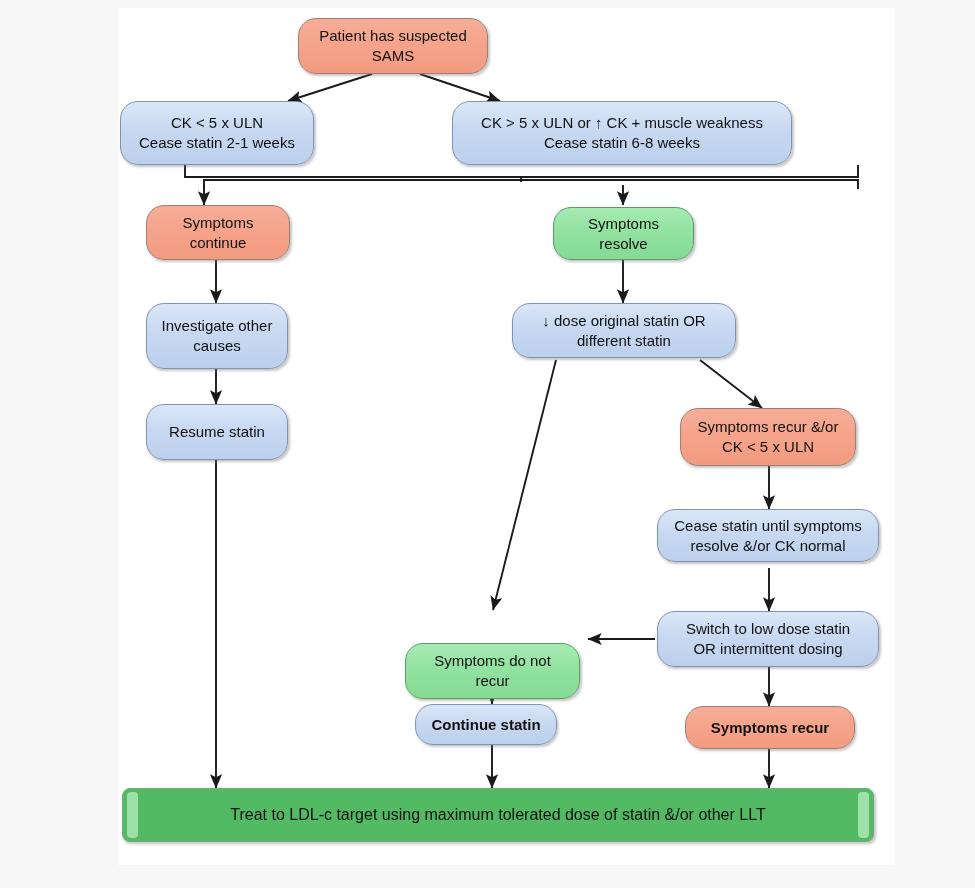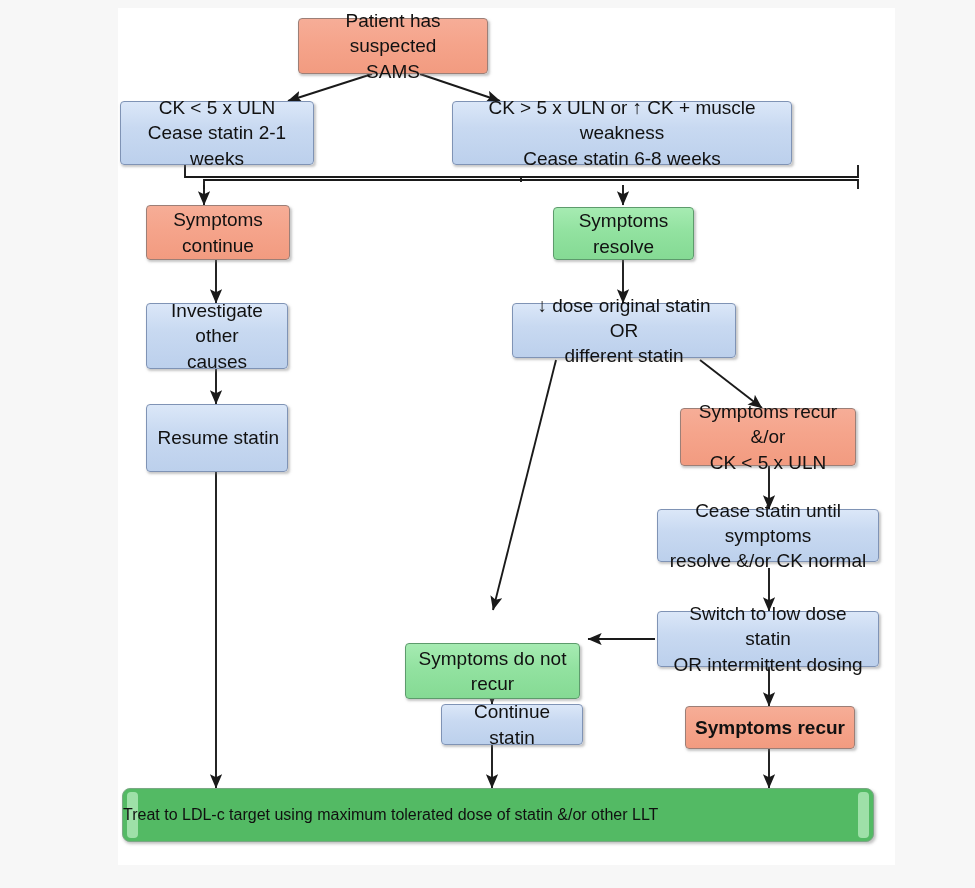--- a/index.html
+++ b/index.html
@@ -27,28 +27,28 @@
   #flow {
     position: absolute;
     left: 0;
     top: 0;
     width: 975px;
     height: 888px;
   }
   .node {
     position: absolute;
     box-sizing: border-box;
-    border-radius: 4px;
+    border-radius: 18px;
     border: 1.2px solid #8a8a8a;
     display: flex;
     align-items: center;
     justify-content: center;
     text-align: center;
     color: #111111;
-    font-size: 19px;
+    font-size: 15px;
     line-height: 1.32;
     font-family: "Liberation Sans", sans-serif;
     padding: 2px 8px;
     box-shadow: 1.5px 2px 2.5px rgba(120,120,120,0.42);
   }
   .node .txt { display: block; width: 100%; }
   .salmon {
     background: linear-gradient(180deg, #f6ad97 0%, #f5a48b 45%, #f29b80 100%);
     border-color: #9c7f77;
   }
@@ -61,20 +61,21 @@
     border-color: #5d9b6c;
   }
   .banner {
     position: absolute;
     box-sizing: border-box;
     border-radius: 8px;
     border: 1.2px solid #7aa884;
     background: #53ba64;
     display: flex;
     align-items: center;
+    justify-content: center;
     color: #101010;
     font-size: 16px;
     font-family: "Liberation Sans", sans-serif;
     box-shadow: 1.5px 2px 3px rgba(120,120,120,0.45);
     overflow: hidden;
   }
   .banner .cap {
     position: absolute;
     top: 3px;
     bottom: 3px;
@@ -175,21 +176,21 @@
     </span>
   </div>
 
   <div class="node blue" style="left:512px; top:303px; width:224px; height:55px;">
     <span class="txt">
       <span>↓ dose original statin OR</span><br>
       <span>different statin</span>
     </span>
   </div>
 
-  <div class="node blue" style="left:146px; top:404px; width:142px; height:68px;text-align:right;">
+  <div class="node blue" style="left:146px; top:404px; width:142px; height:56px;">
     <span class="txt">Resume statin</span>
   </div>
 
   <div class="node salmon" style="left:680px; top:408px; width:176px; height:58px;">
     <span class="txt">
       <span>Symptoms recur &amp;/or</span><br>
       <span>CK &lt; 5 x ULN</span>
     </span>
   </div>
 
@@ -207,21 +208,21 @@
     </span>
   </div>
 
   <div class="node blue" style="left:657px; top:611px; width:222px; height:56px;">
     <span class="txt">
       <span>Switch to low dose statin</span><br>
       <span>OR intermittent dosing</span>
     </span>
   </div>
 
-  <div class="node blue" style="left:441px; top:704px; width:142px; height:41px;">
+  <div class="node blue" style="left:415px; top:704px; width:142px; height:41px;font-weight:bold;">
     <span class="txt">Continue statin</span>
   </div>
 
   <div class="node salmon" style="left:685px; top:706px; width:170px; height:43px;font-weight:bold;">
     <span class="txt">Symptoms recur</span>
   </div>
 
   <div class="banner" style="left:122px; top:788px; width:752px; height:54px;">
     <span class="cap left"></span>
     <span class="cap right"></span>

